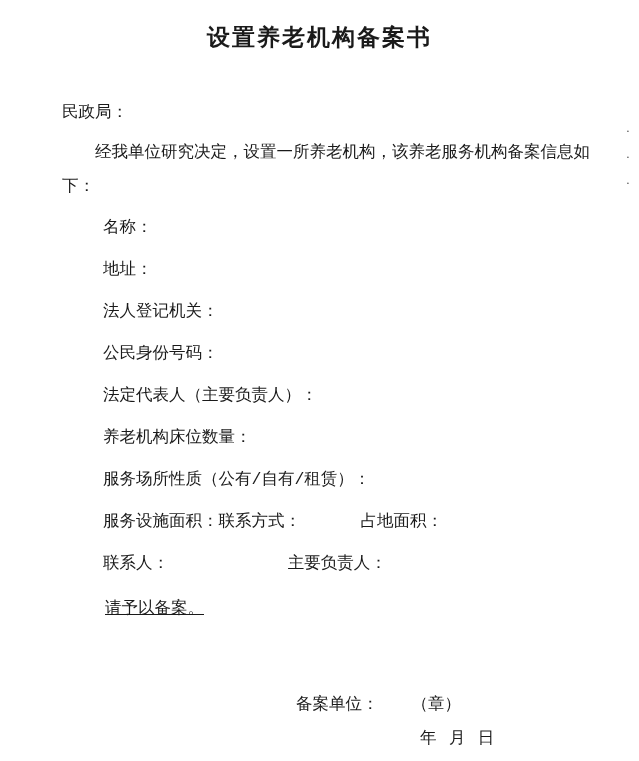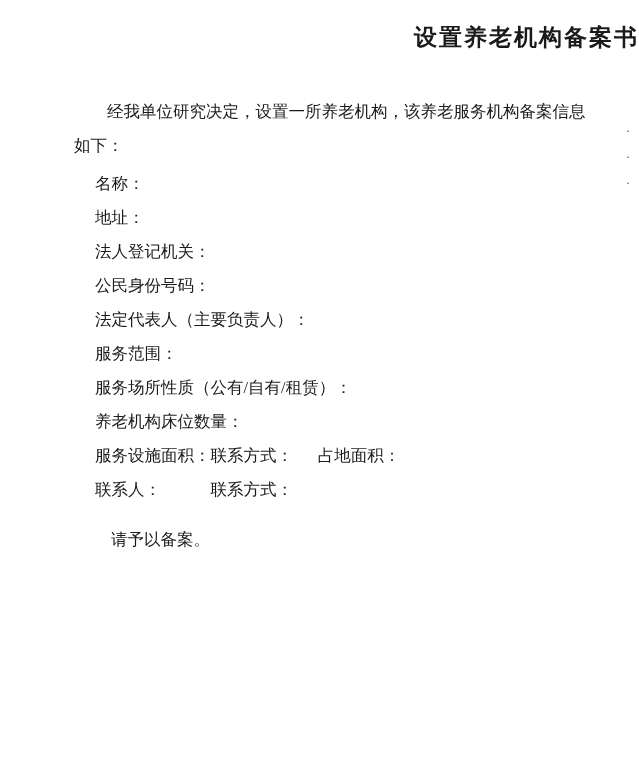--- a/index.html
+++ b/index.html
@@ -15,55 +15,57 @@
     position: relative;
     overflow: hidden;
   }
   .page {
     width: 639px;
     height: 761px;
     position: relative;
     box-sizing: border-box;
   }
   .doc-title {
-    text-align: right;
+    text-align: center;
     font-size: 23px;
     font-weight: bold;
     letter-spacing: 2px;
     margin-top: 22px;
     margin-bottom: 0;
     font-family: Liberation Mono, monospace;
   }
   .body-block {
     margin-top: 42px;
     padding-left: 62px;
     padding-right: 48px;
     font-size: 16.5px;
     line-height: 34px;
   }
   .salutation {
     margin: 0;
   }
   .intro {
-    margin: 6px 0 0 12px;
+    margin: 6px 0 0 0;
     text-indent: 33px;
   }
   .fields {
     margin: 4px 0 0 0;
     padding: 0;
     list-style: none;
   }
   .fields li {
-    margin: 0;
+    margin: 8px;
     padding-left: 33px;
     white-space: pre;
+    font-family: Liberation Mono, monospace;
   }
   .closing {
-    margin: 16px;
+    margin: 10px;
     padding-left: 33px;
+    text-decoration: underline;
   }
   .sign-block {
     position: absolute;
     left: 0;
     right: 0;
     bottom: 28px;
     font-size: 16.5px;
     line-height: 34px;
   }
   .sign-line-1 {
@@ -91,36 +93,40 @@
   }
 </style>
 </head>
 <body>
 
 <div class="page">
 
   <h1 class="doc-title">设置养老机构备案书</h1>
 
   <div class="body-block">
+    <p class="salutation">民政局：</p>
     <p class="intro">经我单位研究决定，设置一所养老机构，该养老服务机构备案信息如下：</p>
     <ul class="fields">
       <li>名称：</li>
       <li>地址：</li>
       <li>法人登记机关：</li>
       <li>公民身份号码：</li>
       <li>法定代表人（主要负责人）：</li>
-      <li>服务范围：</li>
+      <li>养老机构床位数量：</li>
       <li>服务场所性质（公有/自有/租赁）：</li>
-      <li>养老机构床位数量：</li>
       <li>服务设施面积：联系方式：      占地面积：</li>
-      <li>联系人：            联系方式：</li>
+      <li>联系人：            主要负责人：</li>
     </ul>
     <p class="closing">请予以备案。</p>
   </div>
 
+  <div class="sign-block">
+    <p class="sign-line-1">备案单位：        （章）</p>
+    <p class="sign-line-2">年   月   日</p>
+  </div>
 
   <div class="edge-marks">
     <span>·</span>
     <span>·</span>
     <span>·</span>
   </div>
 
 </div>
 
 </body></html>

